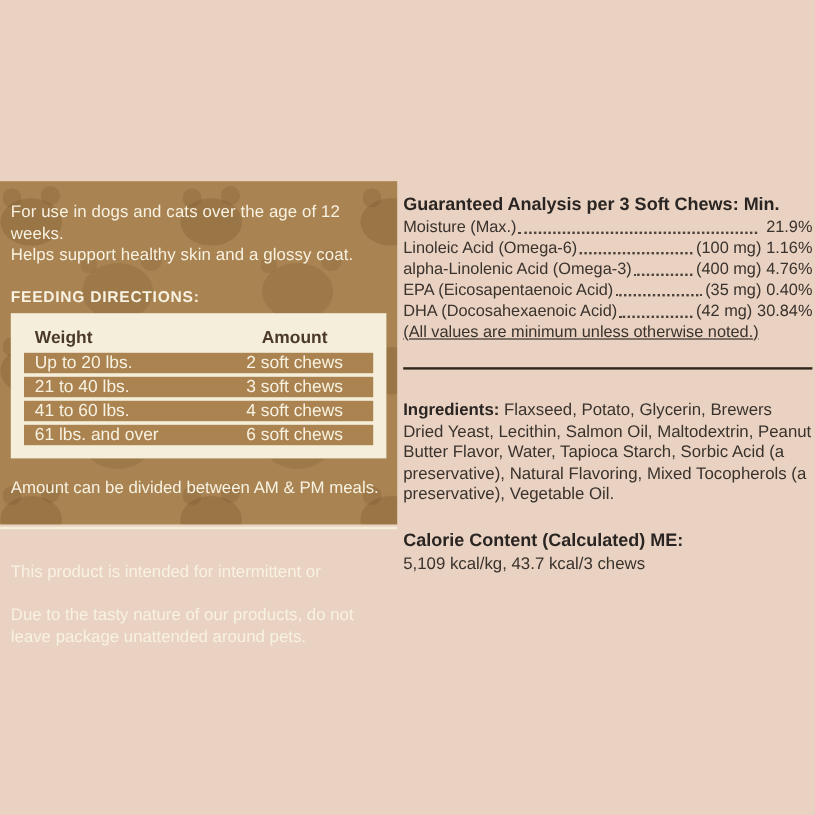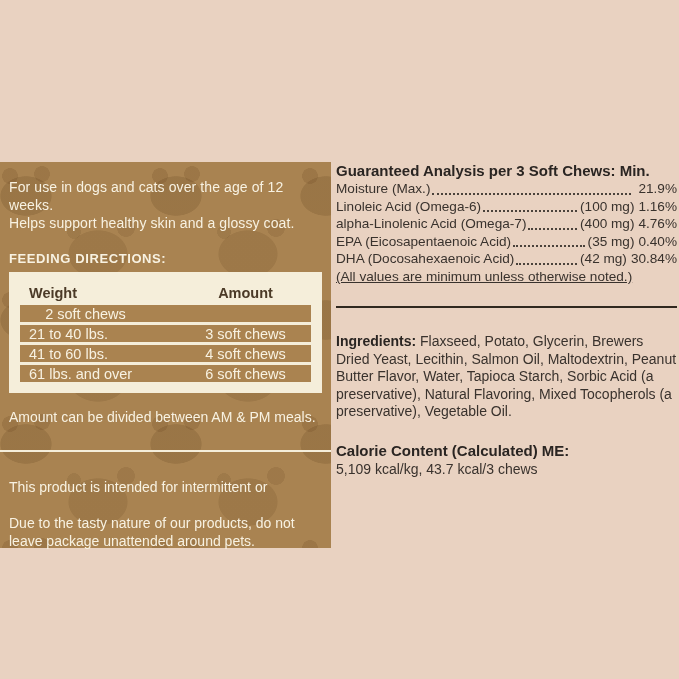--- a/index.html
+++ b/index.html
@@ -5,21 +5,21 @@
   * { margin:0; padding:0; box-sizing:border-box; }
   html,body { width:679px; height:679px; overflow:hidden; }
   body {
     font-family:"Liberation Sans","DejaVu Sans",sans-serif;
     background:#e9d2c1;
   }
   .page { position:relative; width:679px; height:679px; background:#e9d2c1; }
 
   
   .left-panel {
-    position:absolute; left:0; top:162px; width:331px; height:386px;
+    position:absolute; left:0; top:151px; width:331px; height:286px;
     background:#a98351; color:#f8f2e2;
     padding:16px 9px 0 9px;
   }
   .left-panel::before { 
     content:""; position:absolute; inset:0; pointer-events:none;
     background-image:
       radial-gradient(ellipse 26px 20px at 26px 34px, rgba(94,63,26,.20) 97%, transparent 100%),
       radial-gradient(circle 8px at 10px 14px,  rgba(94,63,26,.18) 97%, transparent 100%),
       radial-gradient(circle 8px at 42px 12px,  rgba(94,63,26,.18) 97%, transparent 100%),
       radial-gradient(ellipse 30px 24px at 98px 92px, rgba(94,63,26,.16) 97%, transparent 100%),
@@ -89,20 +89,21 @@
     </div>
 
     <h2 class="feeding-heading">FEEDING DIRECTIONS:</h2>
 
     <div class="gtable">
       <div class="grow grow-header">
         <span class="cell-weight">Weight</span>
         <span class="cell-amount">Amount</span>
       </div>
       <div class="grow">
+        <span class="cell-weight">Up to 20 lbs.</span>
         <span class="cell-amount">2 soft chews</span>
       </div>
       <div class="grow">
         <span class="cell-weight">21 to 40 lbs.</span>
         <span class="cell-amount">3 soft chews</span>
       </div>
       <div class="grow">
         <span class="cell-weight">41 to 60 lbs.</span>
         <span class="cell-amount">4 soft chews</span>
       </div>
@@ -135,21 +136,21 @@
       <span class="ga-amount"></span>
       <span>21.9%</span>
     </div>
     <div class="ga-row">
       <span>Linoleic Acid (Omega-6)</span>
       <span class="ga-leader"></span>
       <span class="ga-amount">(100 mg)</span>
       <span>1.16%</span>
     </div>
     <div class="ga-row">
-      <span>alpha-Linolenic Acid (Omega-7)</span>
+      <span>alpha-Linolenic Acid (Omega-3)</span>
       <span class="ga-leader"></span>
       <span class="ga-amount">(400 mg)</span>
       <span>4.76%</span>
     </div>
     <div class="ga-row">
       <span>EPA (Eicosapentaenoic Acid)</span>
       <span class="ga-leader"></span>
       <span class="ga-amount">(35 mg)</span>
       <span>0.40%</span>
     </div>

